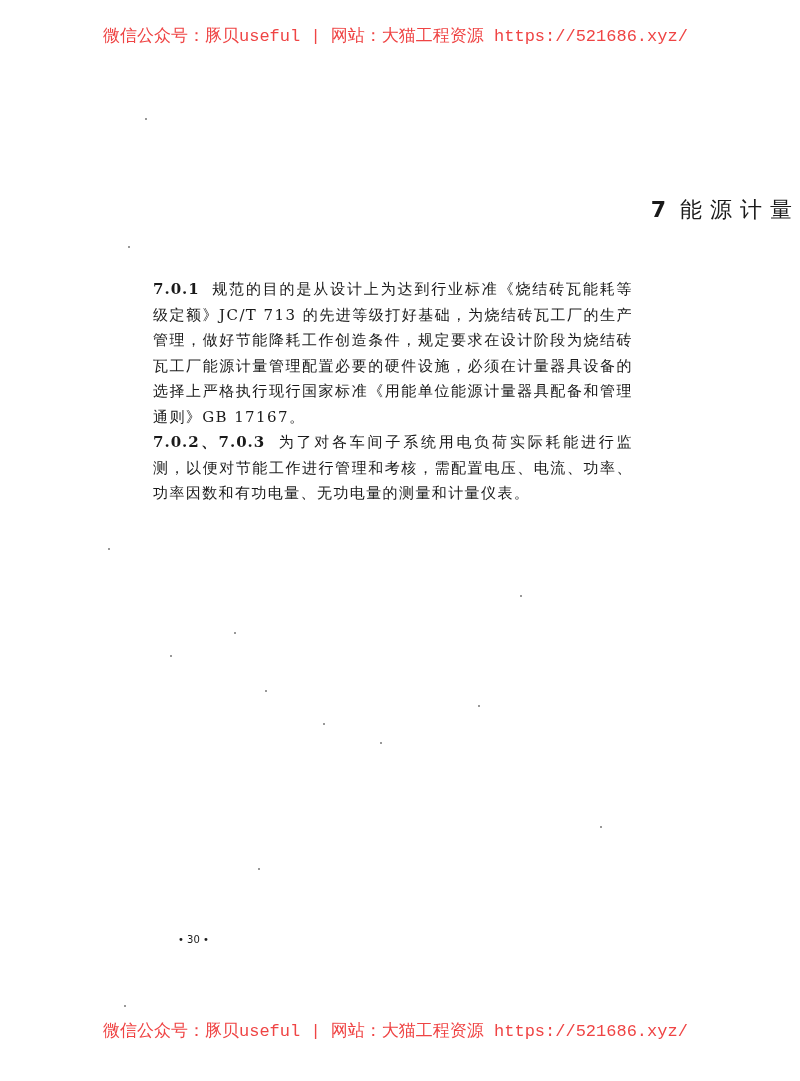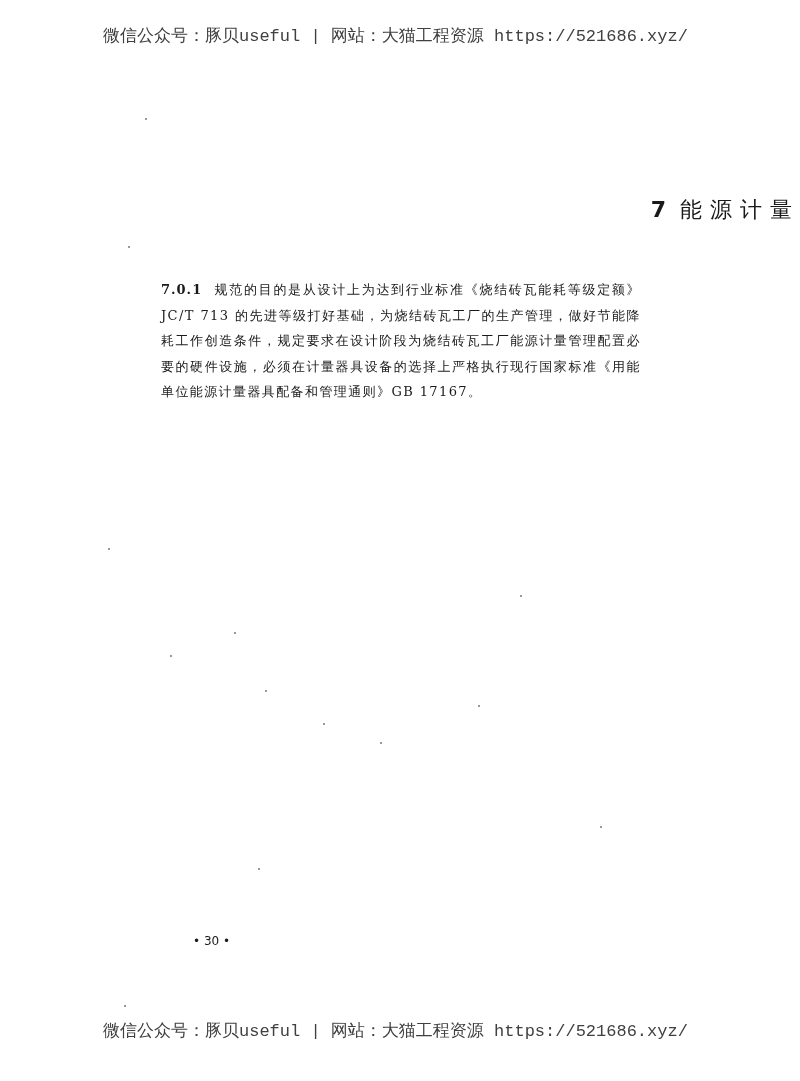--- a/index.html
+++ b/index.html
@@ -1,48 +1,51 @@
 <!DOCTYPE html>
 <html><head>
 <meta charset="utf-8">
 <style>
   html, body { margin: 0; padding: 0; background: #ffffff; }
   body { width: 800px; height: 1081px; position: relative; overflow: hidden;
          font-family: "DejaVu Serif", "Liberation Serif", serif; color: #1a1a1a; }
   .watermark { position: absolute; left: 103px; width: 600px; font-size: 17px;
-               color: #404040; font-family: "DejaVu Serif", "Liberation Serif", serif;
+               color: #ef4444; font-family: "DejaVu Serif", "Liberation Serif", serif;
                white-space: nowrap; letter-spacing: 0px; }
   .watermark .mono { font-family: "Liberation Mono", "DejaVu Sans Mono", monospace; }
   .wm-top { top: 24px; }
   .wm-bottom { top: 1019px; }
   .chapter-title { position: absolute; top: 195px; left: 0; width: 800px; text-align: right;
                    font-size: 22px; font-family: "DejaVu Sans", "Liberation Sans", sans-serif; letter-spacing: 8px; }
   .chapter-title .num { font-weight: bold; margin-right: 14px; letter-spacing: 0; }
-  .content { position: absolute; top: 277px; left: 161px; width: 480px; font-size: 13px;
+  .content { position: absolute; top: 277px; left: 153px; width: 480px; font-size: 15px;
              line-height: 25.5px; letter-spacing: 1.4px; text-align: justify; }
   .para { margin: 0; }
   .clause { font-weight: bold; font-family: "DejaVu Serif", "Liberation Serif", serif; letter-spacing: 1px; margin-right: 12px; }
-  .page-num { position: absolute; top: 934px; left: 178px; font-size: 12px;
-              font-family: "DejaVu Sans", "Liberation Sans", sans-serif; margin-left: 15px; }
+  .page-num { position: absolute; top: 934px; left: 178px; font-size: 10px;
+              font-family: "DejaVu Sans", "Liberation Sans", sans-serif; }
   .speck { position: absolute; width: 2px; height: 2px; background: #777; border-radius: 1px; }
 </style>
 </head>
 <body>
 
 <div class="watermark wm-top">
   <span>微信公众号：豚贝</span><span class="mono">useful</span><span class="mono"> | </span><span>网站：大猫工程资源</span><span class="mono"> https://521686.xyz/</span>
 </div>
 
 <div class="chapter-title">
   <span class="num">7</span><span>能源计量</span>
 </div>
 
 <div class="content">
   <p class="para">
     <span class="clause">7.0.1</span><span>规范的目的是从设计上为达到行业标准《烧结砖瓦能耗等级定额》JC/T 713 的先进等级打好基础，为烧结砖瓦工厂的生产管理，做好节能降耗工作创造条件，规定要求在设计阶段为烧结砖瓦工厂能源计量管理配置必要的硬件设施，必须在计量器具设备的选择上严格执行现行国家标准《用能单位能源计量器具配备和管理通则》GB 17167。</span>
+  </p>
+  <p class="para">
+    <span class="clause">7.0.2、7.0.3</span><span>为了对各车间子系统用电负荷实际耗能进行监测，以便对节能工作进行管理和考核，需配置电压、电流、功率、功率因数和有功电量、无功电量的测量和计量仪表。</span>
   </p>
 </div>
 
 <div class="page-num">• 30 •</div>
 
 <div class="watermark wm-bottom">
   <span>微信公众号：豚贝</span><span class="mono">useful</span><span class="mono"> | </span><span>网站：大猫工程资源</span><span class="mono"> https://521686.xyz/</span>
 </div>
 
 <div>

